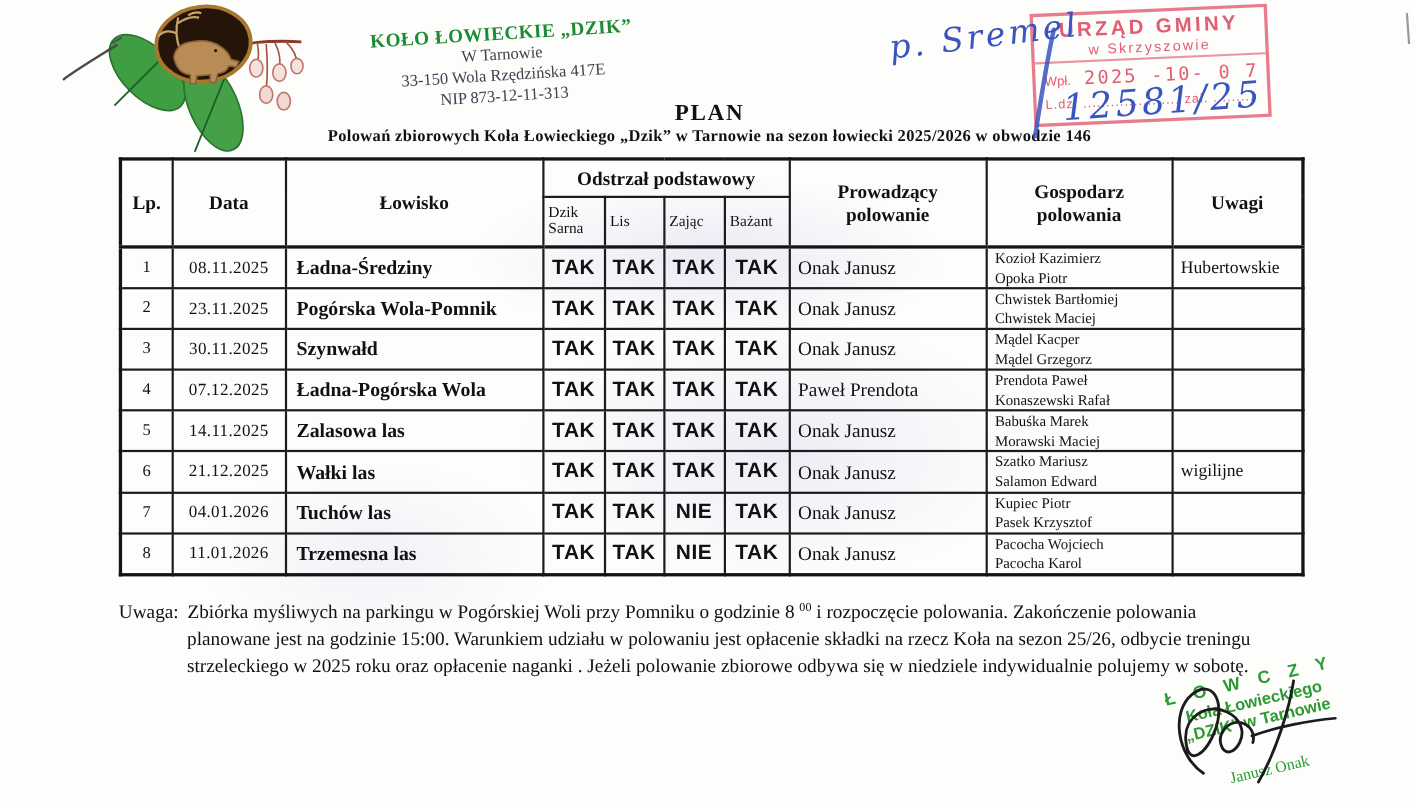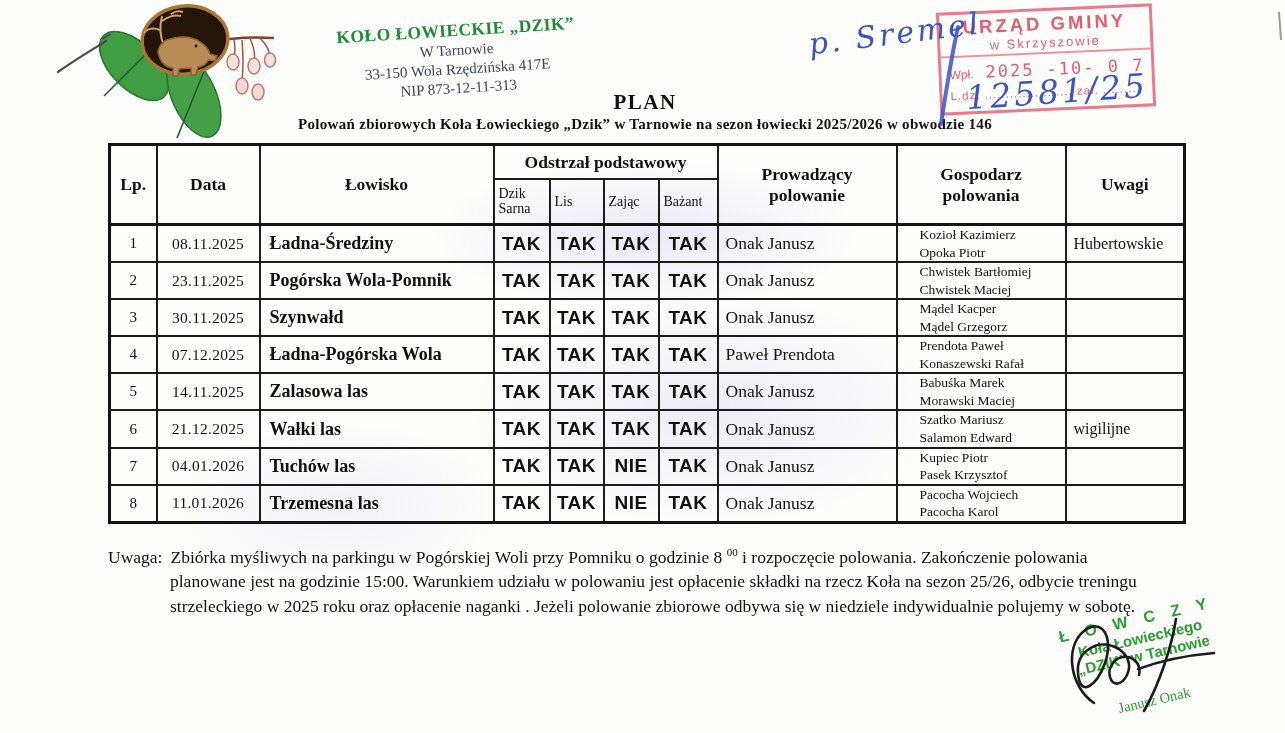--- a/index.html
+++ b/index.html
@@ -62,21 +62,21 @@
   .plan tbody tr { height:37px; }
   .plan tbody tr:first-child td { border-top:3px solid #141414; }
   th.main { font-size:17.5px; font-weight:bold; white-space:pre-line; line-height:1.15; text-align:center; }
   th.sub { font-size:14px; font-weight:normal; white-space:pre-line; line-height:1.1; text-align:left; }
   td.c-lp { text-align:center; font-size:15px; }
   td.c-date { text-align:center; font-size:15.5px; letter-spacing:0.3px; }
   td.c-low { font-weight:bold; font-size:18px; padding-left:9px; }
   td.c-tak { font-family:"Liberation Sans", sans-serif; font-weight:bold; font-size:19px;
     text-align:center; letter-spacing:0.5px; }
   td.c-prow { font-size:17.5px; padding-left:7px; }
-  td.c-gosp { font-size:13.5px; padding-left:22px; white-space:pre-line; line-height:1.3; }
+  td.c-gosp { font-size:13.5px; padding-left:7px; white-space:pre-line; line-height:1.3; }
   td.c-uwagi { font-size:16px; padding-left:7px; }
 
   
   .notes { position:absolute; left:108px; top:540px; width:1120px; font-size:17.5px;
     line-height:24.6px; color:#101010; }
   .note-row { white-space:nowrap; }
   .note-label { padding-right:8px; }
   .note-indent { padding-left:62px; }
   .notes sup { font-size:11px; }
   .note-warning { color:#e02a20; font-size:18px; letter-spacing:0.2px; }

